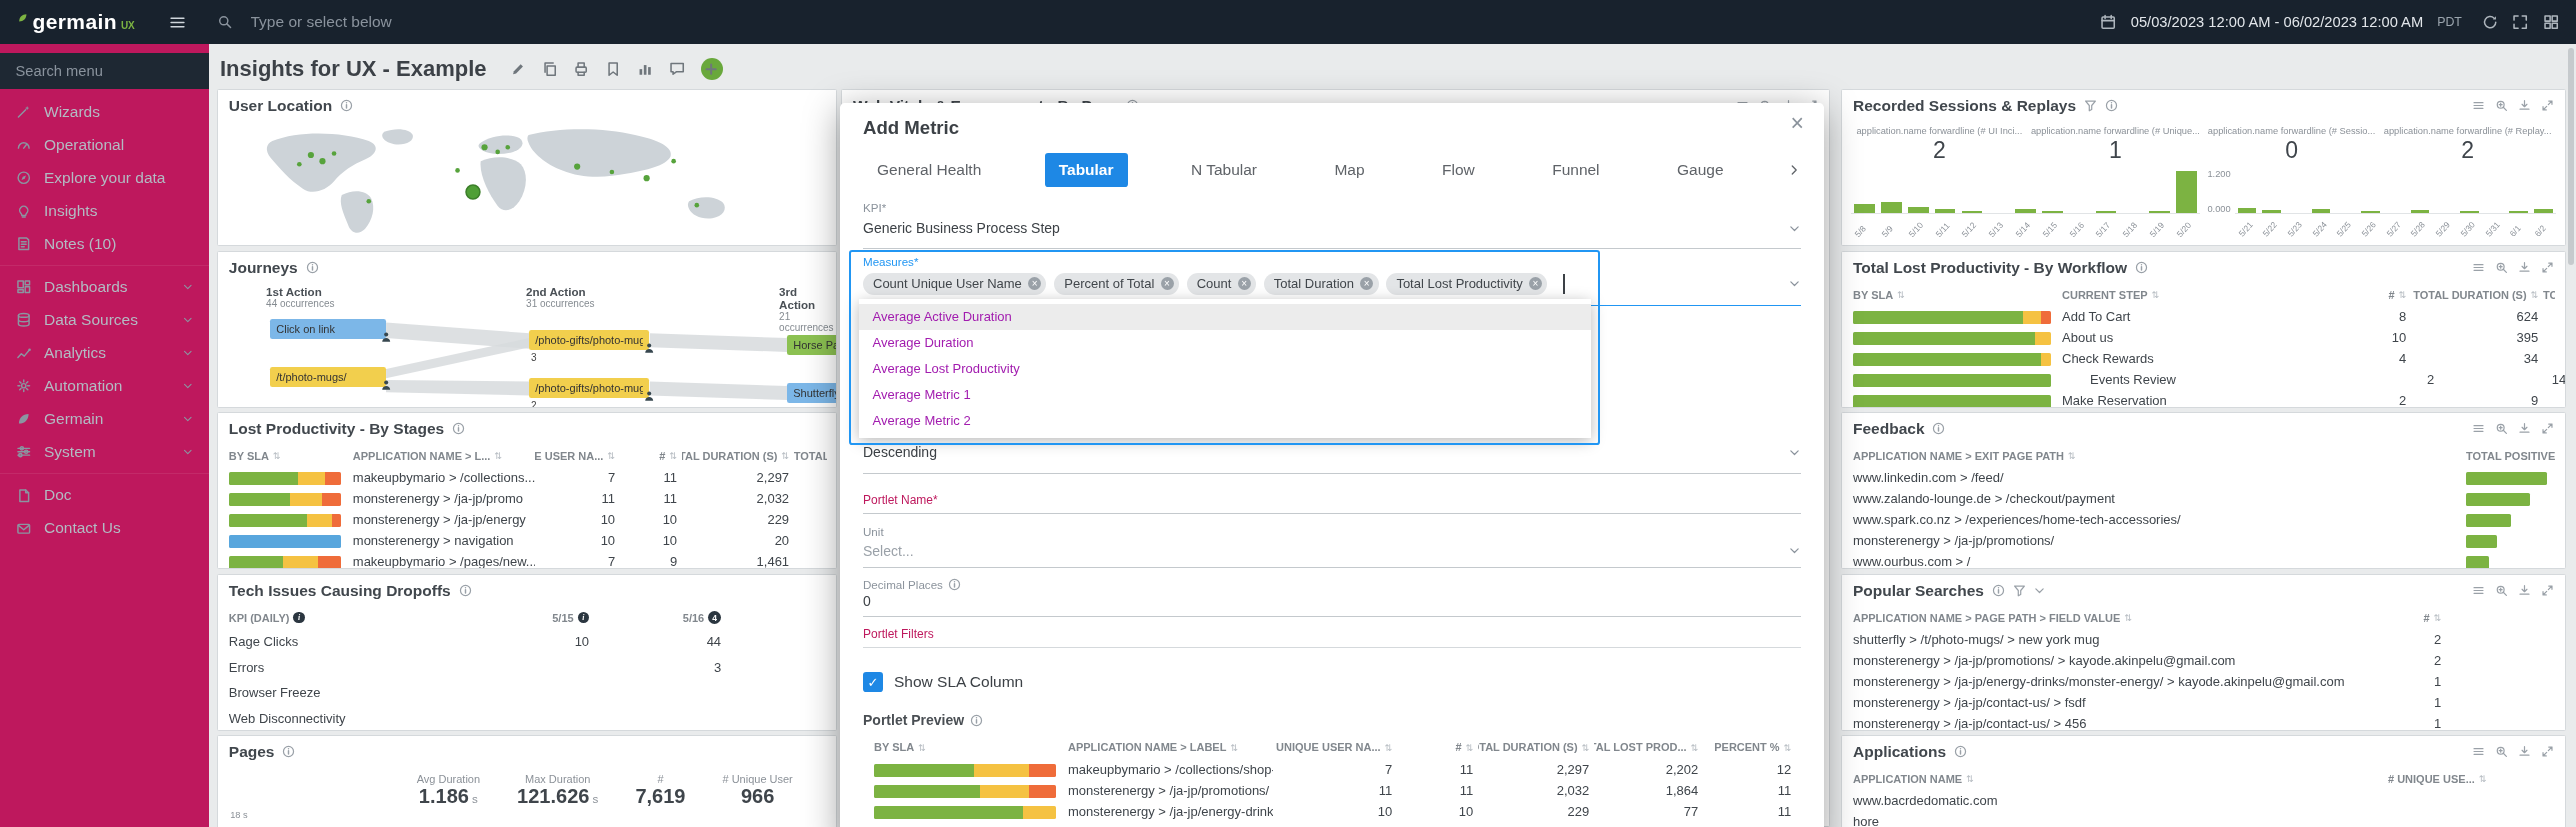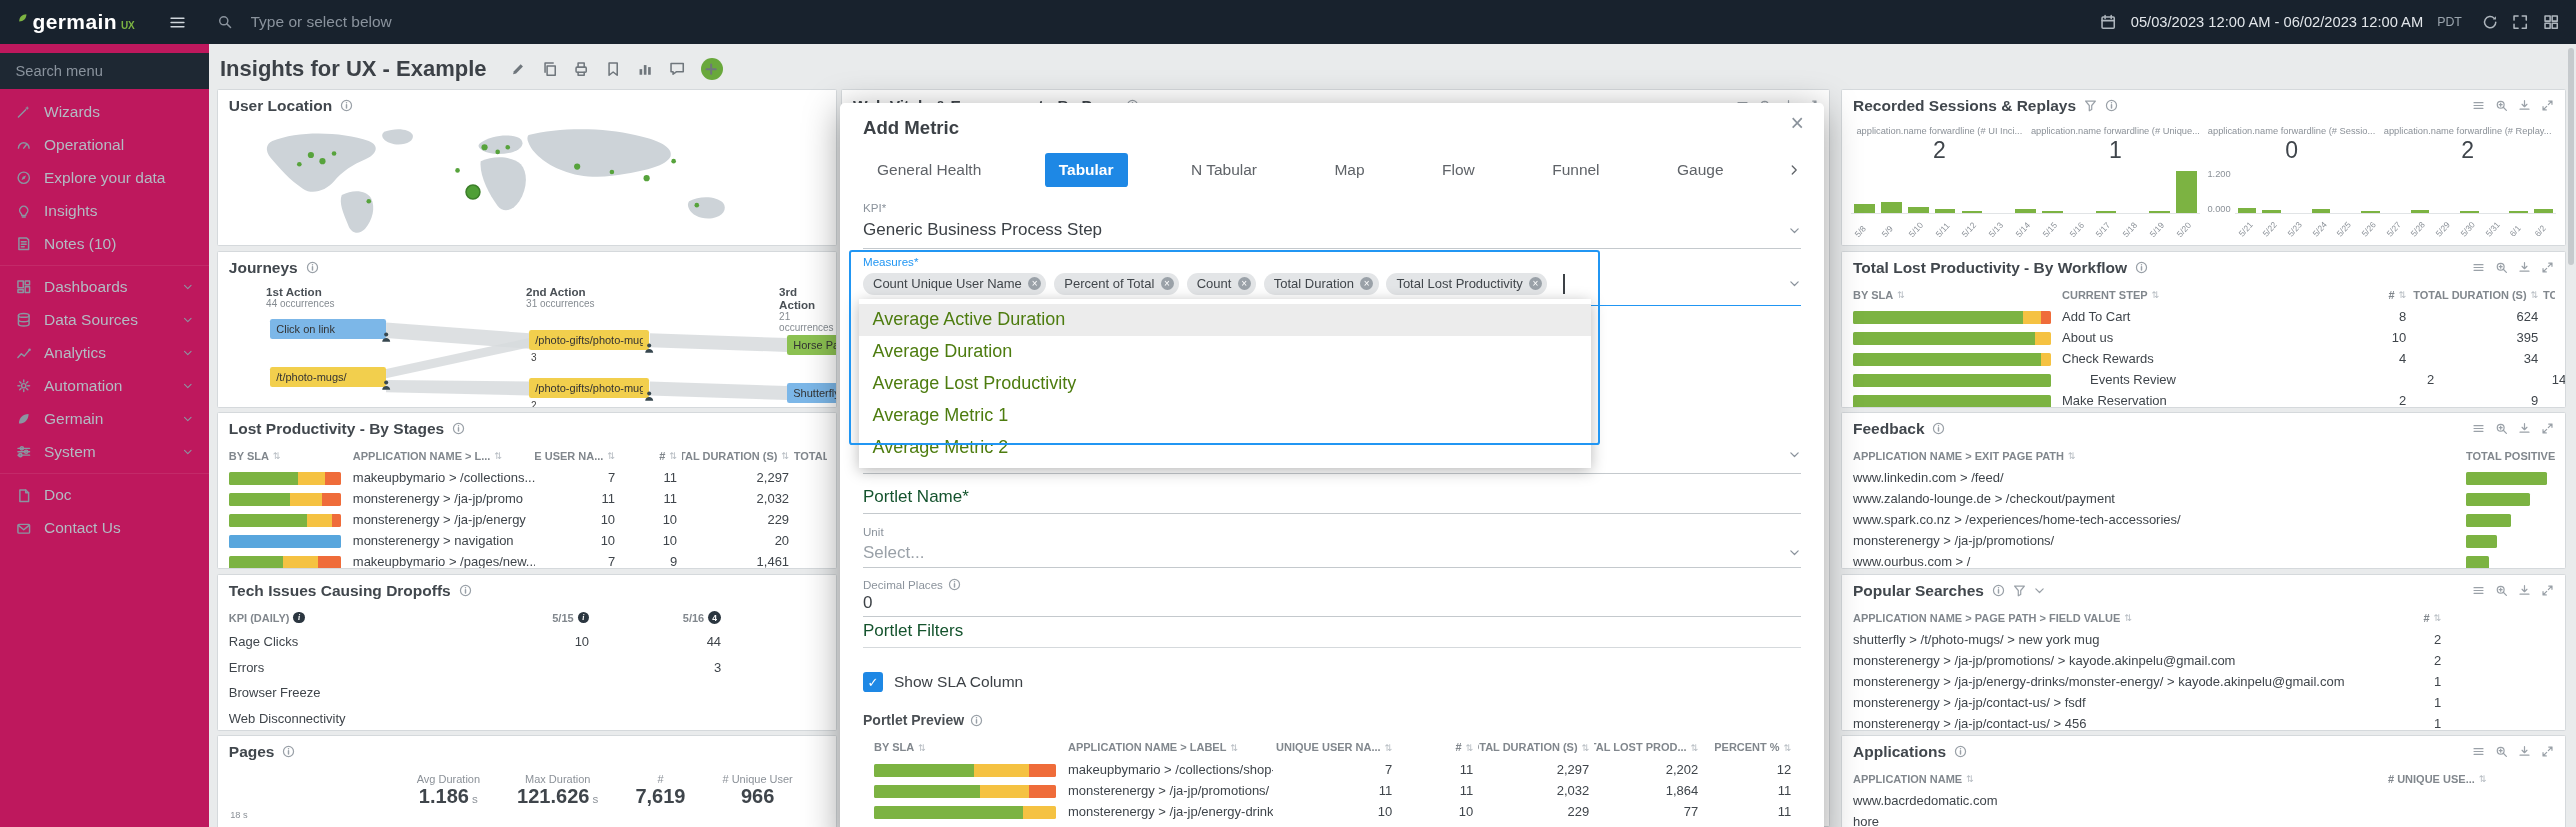--- a/index.html
+++ b/index.html
@@ -110,38 +110,38 @@
   .m-close{position:absolute;top:9.3px;right:20px;font-size:23px;color:#8b939c;cursor:pointer;line-height:1}
   .m-tabs{position:absolute;top:50px;left:23px;right:23px;display:flex;align-items:center;justify-content:space-between}
   .tab{font-size:15.5px;color:#5f6368;padding:7.8px 14px;border-radius:3.1px;cursor:pointer;white-space:nowrap}
   .tab.active{background:#1e88e5;color:#fff;font-weight:600}
   .tabs-more{width:14px;height:14px;color:#5f6368;cursor:pointer}
 
   .fld{position:absolute;left:23px;right:23px;border-bottom:0.8px solid #c4c9cd}
   .fld .lbl{font-size:11.6px;color:#8b939c}
   .fld .lbl.blue{color:#2196f3}
   .valrow{display:flex;align-items:center}
-  .val{font-size:17px;color:#3c4146}
+  .val{font-size:14px;color:#3c4146}
   .val.muted{color:#9aa1a8}
   .chev{margin-left:auto;width:13px;height:13px;color:#8b939c;cursor:pointer}
   .f-kpi{top:98px;height:48px}
   .f-kpi .valrow{margin-top:6.2px}
   .f-measures{top:152px;height:51px;border-bottom:1.6px solid #2196f3}
   .f-measures .valrow{margin-top:4.7px}
   .chips{display:inline-flex;gap:7.8px;align-items:center;flex-wrap:nowrap}
   .chip{display:inline-flex;align-items:center;background:#e3e5e7;border-radius:11.6px;height:22.5px;padding:0 5.4px 0 10px;font-size:13px;color:#41464b;gap:6.2px;cursor:pointer;white-space:nowrap}
   .chip-x{width:13px;height:13px;border-radius:50%;background:#9aa1a8;color:#fff;font-size:10px;display:inline-flex;align-items:center;justify-content:center;cursor:pointer}
   .caret{width:1.6px;height:20px;background:#3c4146;display:inline-block;margin-left:7.8px}
   #hlbox{position:absolute;left:9.3px;top:147px;width:751px;height:195px;border:2.3px solid #2196f3;border-radius:3.1px;pointer-events:none;z-index:7}
   #dd{position:absolute;left:18.6px;top:196px;width:732px;background:#fff;box-shadow:0 3.1px 14px rgba(0,0,0,.28);padding:4.7px 0;z-index:6}
-  .dd-item{height:32px;display:flex;align-items:center;padding:0 14px;font-size:18px;color:#4d7c0f;cursor:pointer}
+  .dd-item{height:26px;display:flex;align-items:center;padding:0 14px;font-size:13px;color:#a21caf;cursor:pointer}
   .dd-item.hl{background:#ececec}
   .f-sort{top:341px;height:29.5px}
   .f-pname{top:380px;height:31px}
-  .plabel{font-size:17px;color:#14532d;position:absolute;bottom:6.2px}
+  .plabel{font-size:12px;color:#be185d;position:absolute;bottom:6.2px}
   .f-unit{top:422px;height:43px}
   .f-unit .valrow{margin-top:4.7px}
   .f-dec{top:475px;height:39px}
   .f-dec .lbl{display:flex;align-items:center;gap:4.7px}
   .f-dec .valrow{margin-top:1.6px}
   .f-filters{top:523px;height:22px;border-bottom:0.8px solid #d5d9dc}
   .f-sla{position:absolute;left:23px;top:569px;display:flex;align-items:center;gap:11px}
   .cb{width:20px;height:20px;background:#1e88e5;border-radius:3.1px;color:#fff;display:flex;align-items:center;justify-content:center;font-size:13px;cursor:pointer}
   .cb-lab{font-size:15.5px;color:#3c4146}
   .f-preview{position:absolute;left:23px;right:23px;top:609px}

